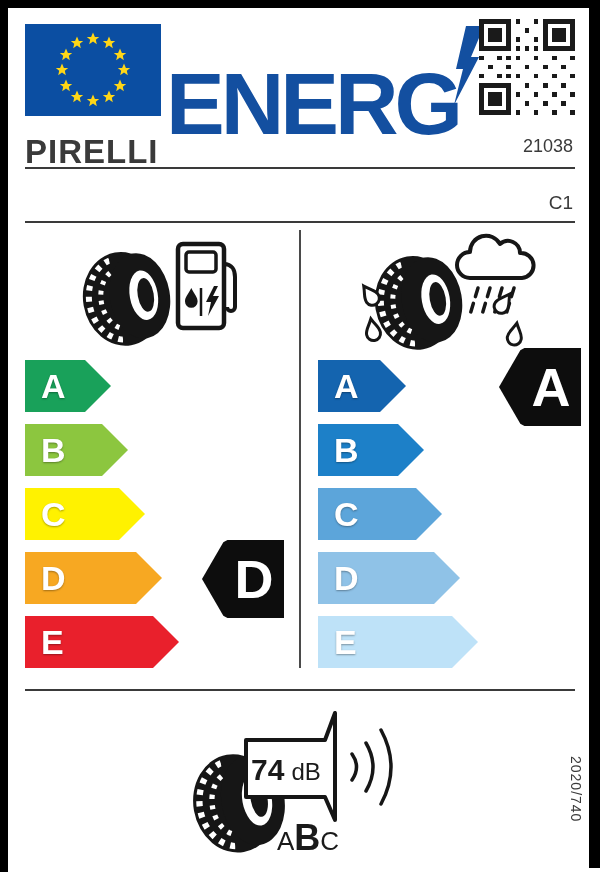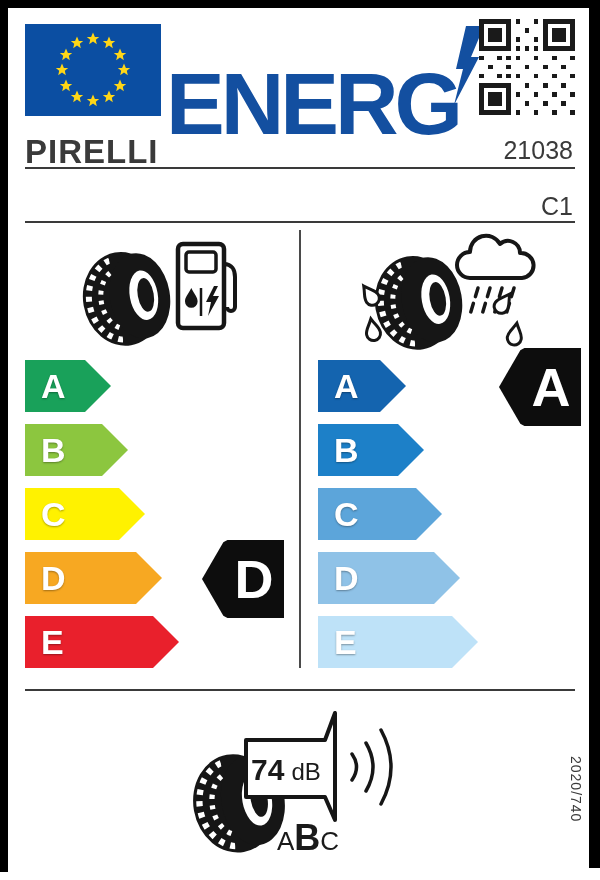--- a/index.html
+++ b/index.html
@@ -18,23 +18,23 @@
   .flag { position:absolute; left:25px; top:24px; }
   .logo-text {
     position:absolute; left:166px; top:16px; font-size:88px; font-weight:bold;
     letter-spacing:-4px; line-height:1;margin-top:44px;
   }
   .bolt { position:absolute; left:452px; top:26px; }
   .qr   { position:absolute; left:479px; top:19px; }
 
   
   .brand-name { position:absolute; left:25px; top:133px; font-size:33px; font-weight:bold; letter-spacing:1px; }
-  .brand-code { position:absolute; right:27px; top:136px; font-size:25px; }
+  .brand-code { position:absolute; right:27px; top:136px; font-size:18px; }
   .tyre-size  { position:absolute; left:25px; top:182px; font-size:30px; }
-  .tyre-class { position:absolute; right:27px; top:192px; font-size:25px; }
+  .tyre-class { position:absolute; right:27px; top:192px; font-size:19px; }
   .rule { position:absolute; left:25px; width:550px; height:2px; background:#3a3a3a; }
   .rule.r1 { top:167px; } .rule.r2 { top:221px; } .rule.r3 { top:689px; }
 
   
   .icon-fuel  { position:absolute; left:78px;  top:230px; }
   .icon-wet   { position:absolute; left:356px; top:228px; }
   .icon-noise { position:absolute; left:183px; top:698px; }
   .vdiv { position:absolute; left:299px; top:230px; width:2px; height:438px; background:#4a4a4a; }
 
   

